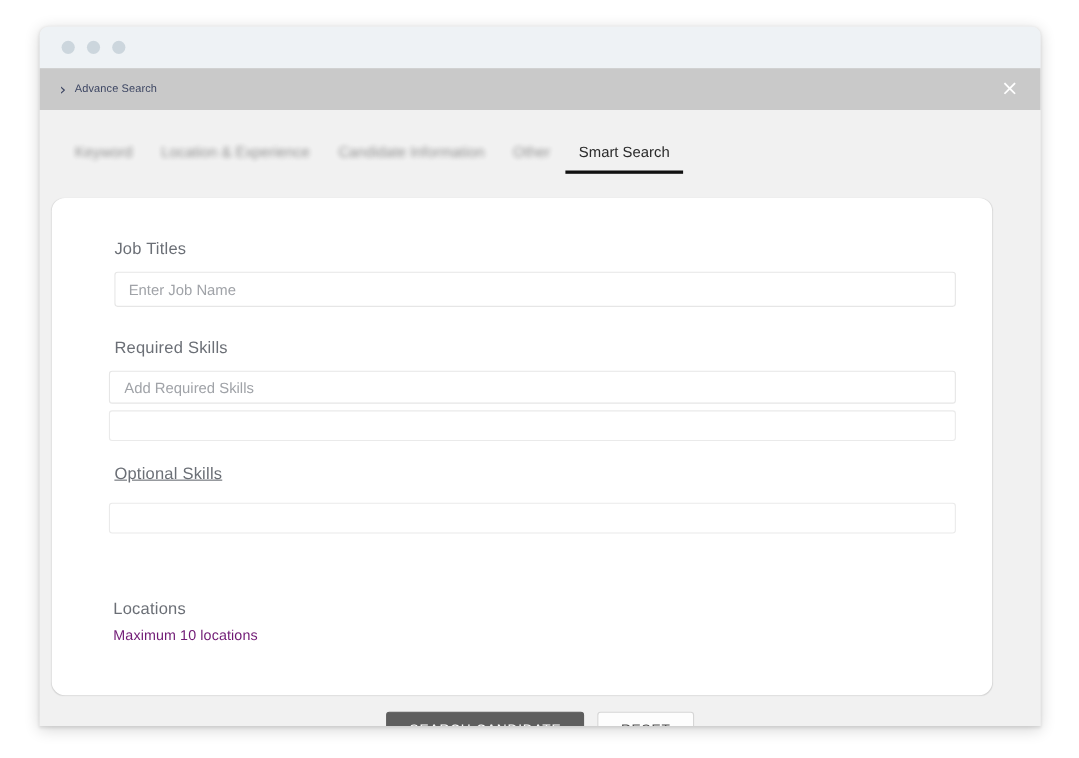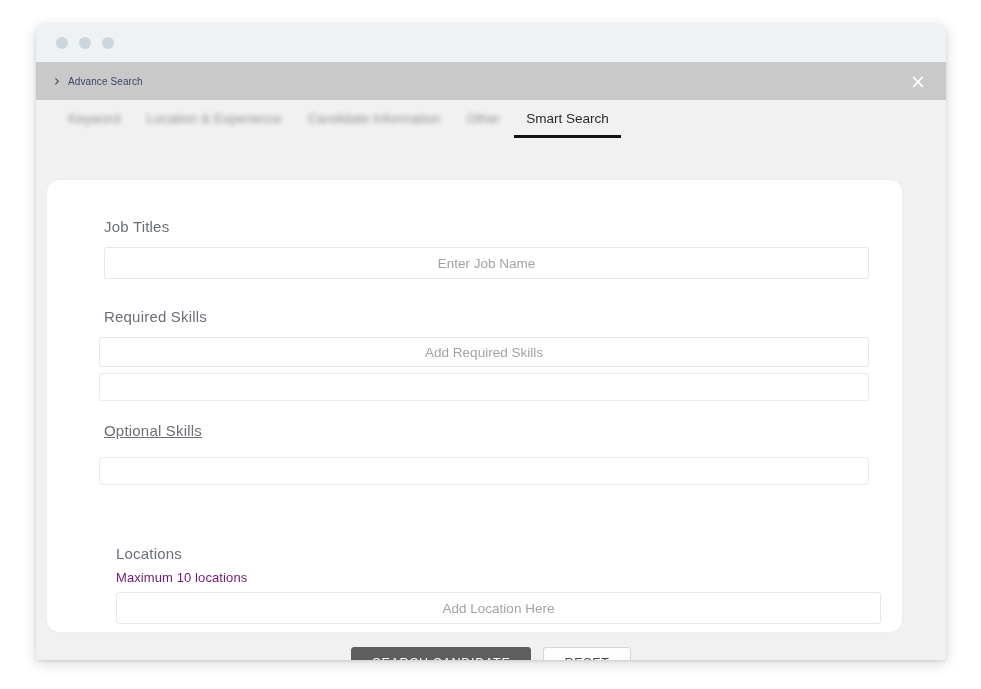--- a/index.html
+++ b/index.html
@@ -108,20 +108,21 @@
     align-items: flex-start;
     gap: 0;
   }
   .tab {
     position: relative;
     font-size: 13.5px;
     color: #5a5a5a;
     padding: 11px 13px 10px 13px;
     white-space: nowrap;
     cursor: pointer;
+    margin-top: 20px;
   }
   .tab.blurred {
     color: #8a8a8a;
     filter: blur(2.6px);
     opacity: 0.95;
   }
   .tab.active {
     color: #2b2b2b;
     filter: none;
   }
@@ -165,21 +166,20 @@
     box-sizing: border-box;
     width: 100%;
     height: 30px;
     background: #ffffff;
     border: 1px solid #e6e6e6;
     border-radius: 3px;
     font-family: "Liberation Sans", sans-serif;
     font-size: 13.5px;
     color: #3c3c3c;
     outline: none;
-    text-align: center;
   }
   .txt-input.padded { padding: 0 12px; height: 32px; }
   .txt-input.flush  { padding: 0 13px; }
   .txt-input::placeholder { color: #a0a3a8; }
 
   .empty-box {
     box-sizing: border-box;
     width: 100%;
     height: 28px;
     background: #ffffff;
@@ -275,26 +275,25 @@
           <div class="empty-box"></div>
         </div>
 
         <div class="section" style="left:52px; top:242px; width:770px;">
           <div class="field-label" style="margin-left:5px;text-decoration:underline;">Optional Skills</div>
           <div style="height:12px;"></div>
           <div style="height:6px;"></div>
           <div class="empty-box"></div>
         </div>
 
-        <div class="section" style="left:69px; top:365px; width:765px;">
+        <div class="section" style="left:56px; top:365px; width:765px;">
           <div class="field-label">Locations</div>
           <div style="height:8px;"></div>
           <div class="helper-text">Maximum 10 locations</div>
           <div style="height:7px;"></div>
-          <input class="txt-input padded" type="text" placeholder="Add Location Here" style="">
         </div>
 
       </div>
 
       <div class="footer">
         <div class="btn-row">
           <button class="btn btn-primary">SEARCH CANDIDATE</button>
           <button class="btn btn-secondary">RESET</button>
         </div>
       </div>

